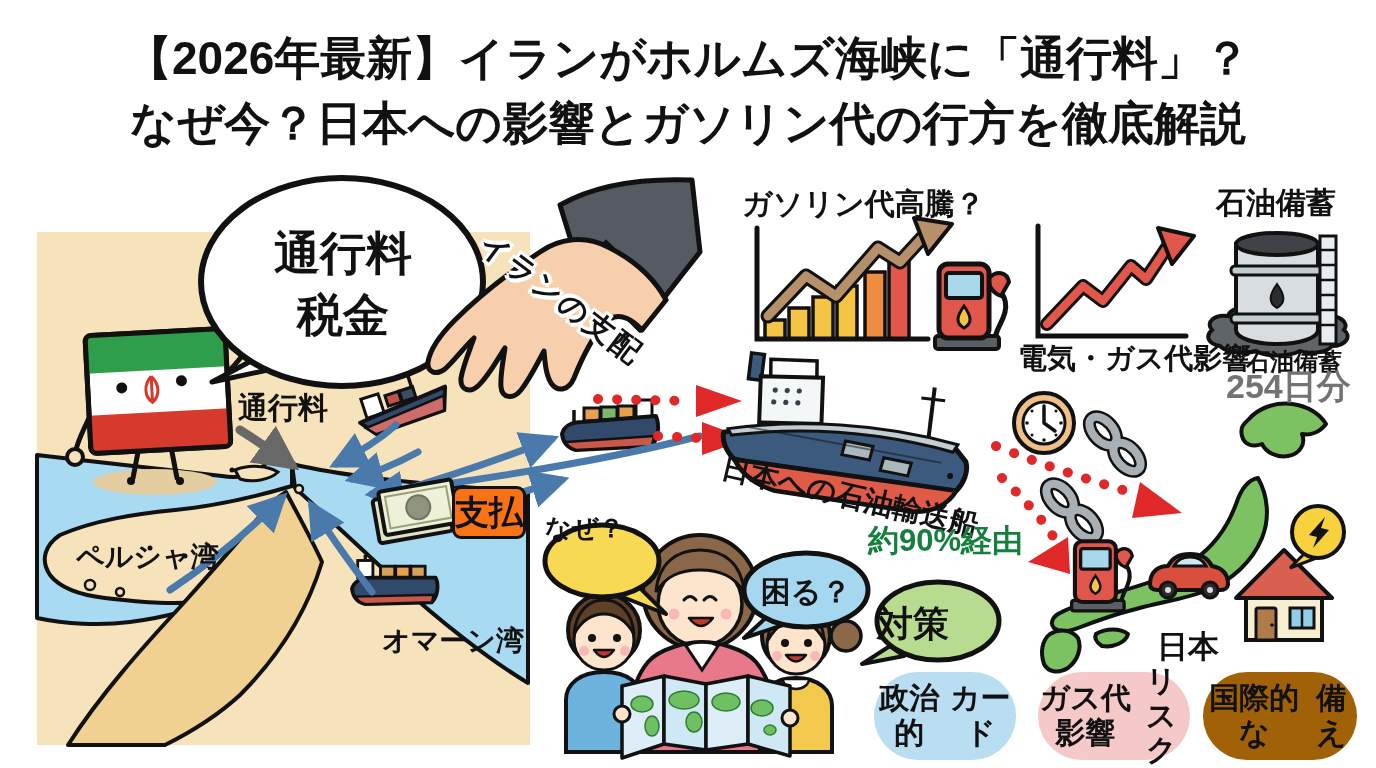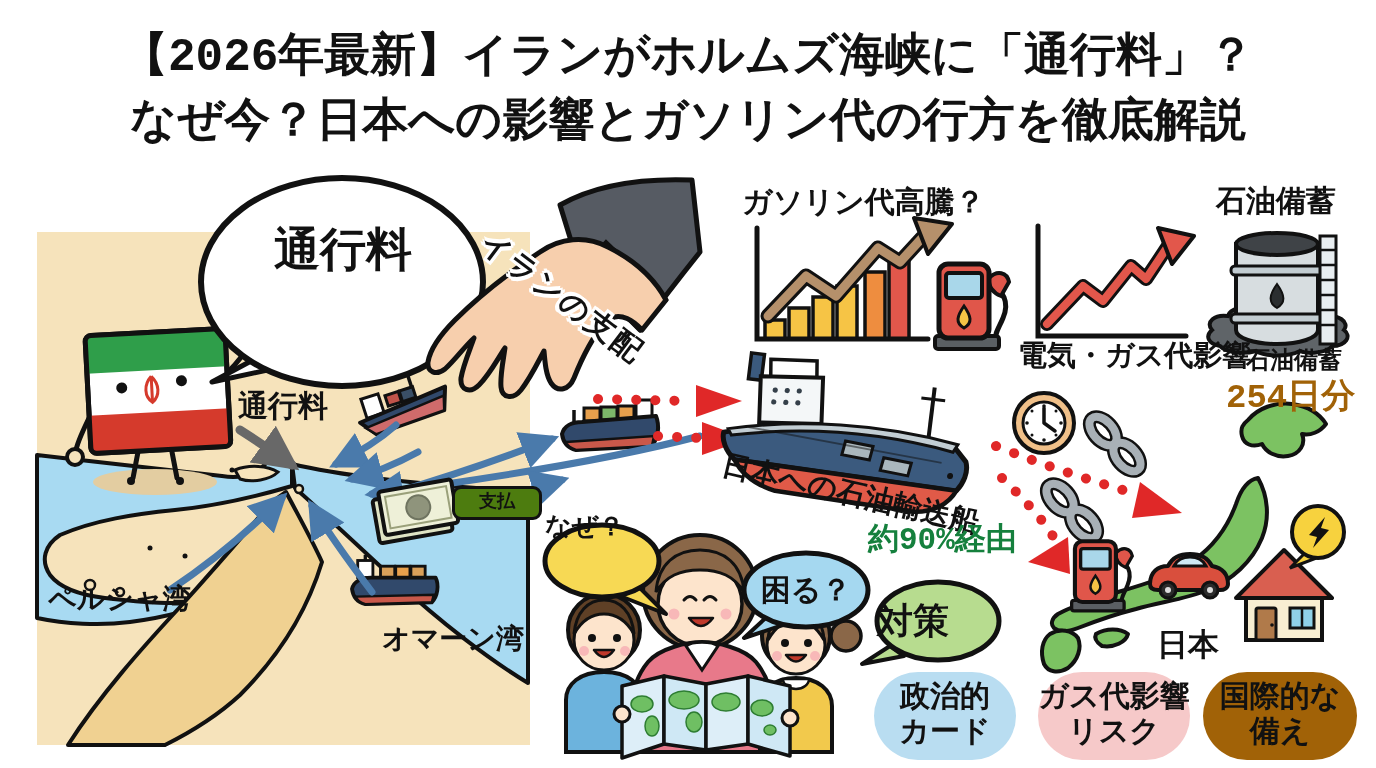--- a/index.html
+++ b/index.html
@@ -1,40 +1,40 @@
 <!DOCTYPE html>
 <html><head>
 <meta charset="utf-8">
 <style>
   html,body{margin:0;padding:0;background:#fff;}
   .stage{position:relative;width:1376px;height:768px;background:#ffffff;overflow:hidden;
-         font-family:Liberation Mono, monospace;color:#111;}
+         font-family:Liberation Sans, sans-serif;color:#111;}
   svg{position:absolute;left:0;top:0;}
   .txt{position:absolute;font-weight:800;line-height:1.2;white-space:nowrap;color:#111;}
   .title{left:0;top:26px;width:1376px;text-align:center;font-size:46px;font-weight:900;line-height:1.42;}
   .bubble-main{left:204px;top:222px;width:278px;text-align:center;font-size:46px;font-weight:900;line-height:1.35;}
   .iran-control{left:494px;top:226px;font-size:30px;font-weight:900;letter-spacing:2px;
     transform:rotate(37deg);transform-origin:0 0;
     text-shadow:-3px -3px 0 #fff,3px -3px 0 #fff,-3px 3px 0 #fff,3px 3px 0 #fff,0 -3px 0 #fff,0 3px 0 #fff,-3px 0 0 #fff,3px 0 0 #fff;}
   .toll-label{left:238px;top:390px;font-size:30px;}
-  .pay-box{left:452px;top:486px;padding:3px 24px;background:#4d7c0f;border:3.5px solid #111;border-radius:9px;font-size:18px;font-weight:900;}
-  .persian{left:48px;top:540px;font-size:28px;margin-top:44px;}
+  .pay-box{left:452px;top:486px;padding:3px 0;background:#f97316;border:3.5px solid #111;border-radius:9px;font-size:34px;font-weight:900;}
+  .persian{left:76px;top:540px;font-size:28px;}
   .oman{left:370px;top:624px;font-size:28px;margin-left:12px;}
   .gas-title{left:742px;top:186px;font-size:30px;font-weight:900;}
   .elec-label{left:1018px;top:341px;font-size:29px;font-weight:900;}
   .reserve-title{left:1216px;top:185px;font-size:30px;font-weight:900;}
   .reserve-cap{left:1246px;top:348px;font-size:24px;font-weight:900;}
-  .reserve-days{left:1226px;top:366px;font-size:34px;font-weight:900;color:#a16207;margin-top:12px;}
+  .reserve-days{left:1226px;top:366px;font-size:34px;font-weight:900;color:#737373;}
   .tanker-label{left:726px;top:450px;width:290px;font-size:29px;font-weight:900;transform:rotate(13deg);transform-origin:0 0;}
   .route-share{left:868px;top:522px;font-size:31px;font-weight:900;color:#15803d;text-align:right;}
   .why-text{left:545px;top:513px;width:114px;text-align:left;font-size:26px;}
   .trouble-text{left:744px;top:574px;width:124px;text-align:center;font-size:30px;}
   .measures-text{left:877px;top:602px;width:122px;font-size:36px;font-weight:900;}
   .japan-label{left:1157px;top:628px;font-size:31px;font-weight:900;text-align:right;}
-  .pill{position:absolute;border-radius:44px;display:flex;flex-direction:column;align-items:center;justify-content:center;
+  .pill{position:absolute;border-radius:44px;display:flex;flex-direction:row;align-items:center;justify-content:center;
         font-size:30px;font-weight:900;line-height:1.16;text-align:center;}
   .pill span{display:block;}
   .pill-blue{left:874px;top:672px;width:142px;height:88px;background:#b9ddf1;}
   .pill-pink{left:1038px;top:672px;width:152px;height:88px;background:#f6c9c9;}
   .pill-green{left:1203px;top:672px;width:154px;height:88px;background:#a16207;}
 </style>
 </head>
 <body>
 
 <div class="stage">
@@ -380,20 +380,21 @@
   </g>
 </svg>
 
 <div class="txt title">
   <div>【2026年最新】イランがホルムズ海峡に「通行料」？</div>
   <div>なぜ今？日本への影響とガソリン代の行方を徹底解説</div>
 </div>
 
 <div class="txt bubble-main">
   <div>通行料</div>
+  <div>税金</div>
 </div>
 
 <div class="txt iran-control">イランの支配</div>
 <div class="txt toll-label">通行料</div>
 <div class="txt pay-box">支払</div>
 <div class="txt persian">ペルシャ湾</div>
 <div class="txt oman">オマーン湾</div>
 
 <div class="txt gas-title">ガソリン代高騰？</div>
 <div class="txt elec-label">電気・ガス代影響</div>

